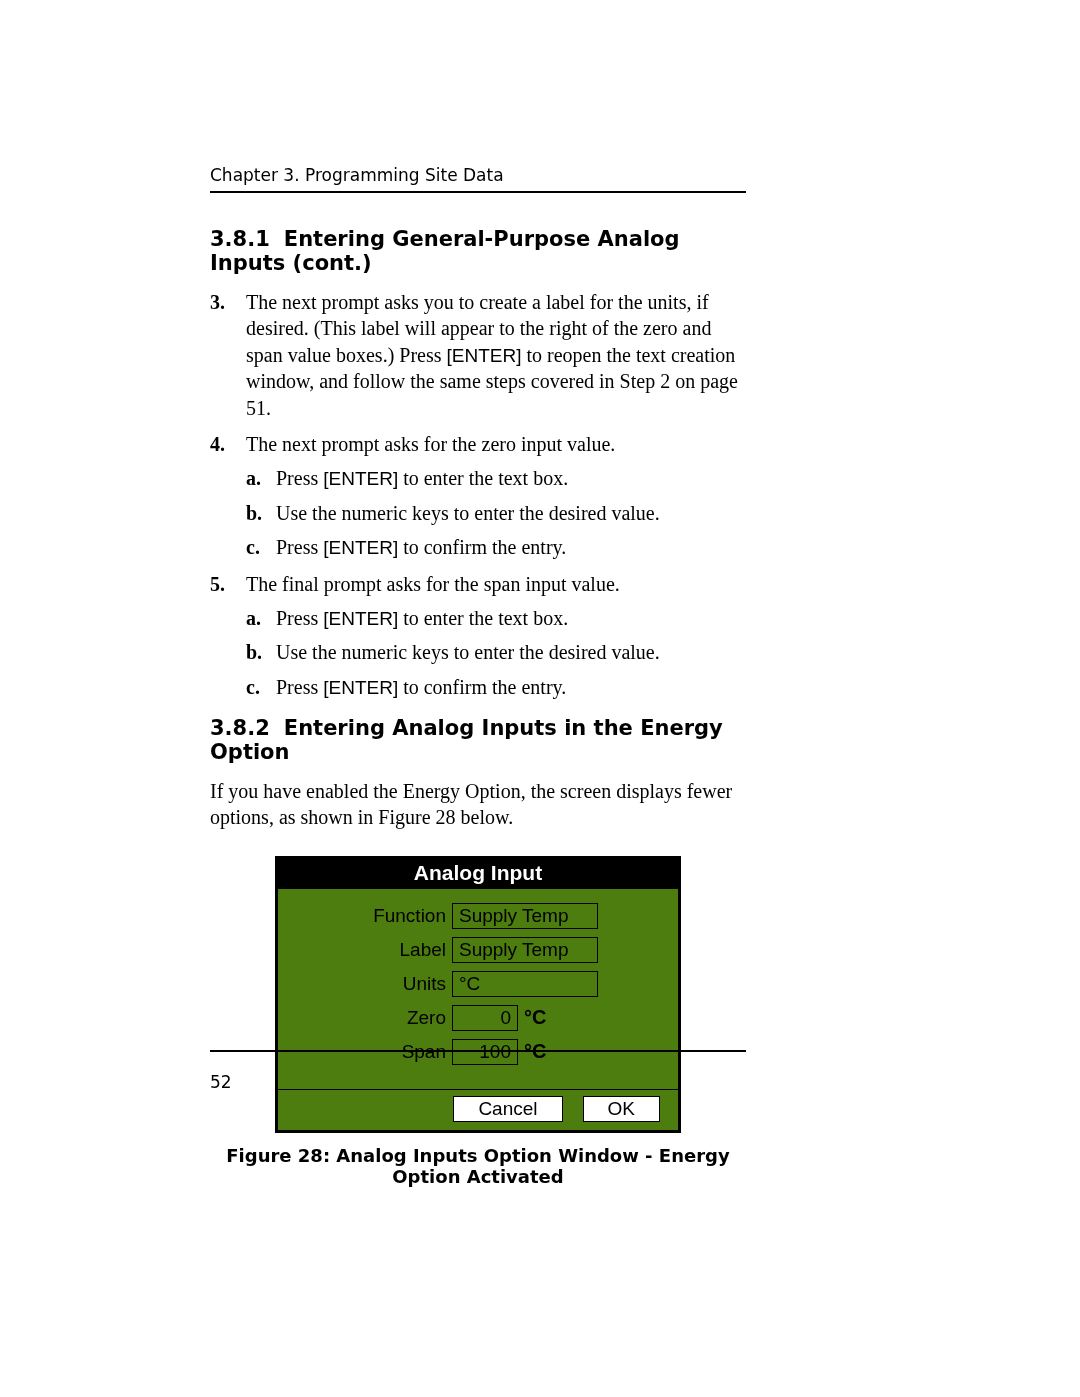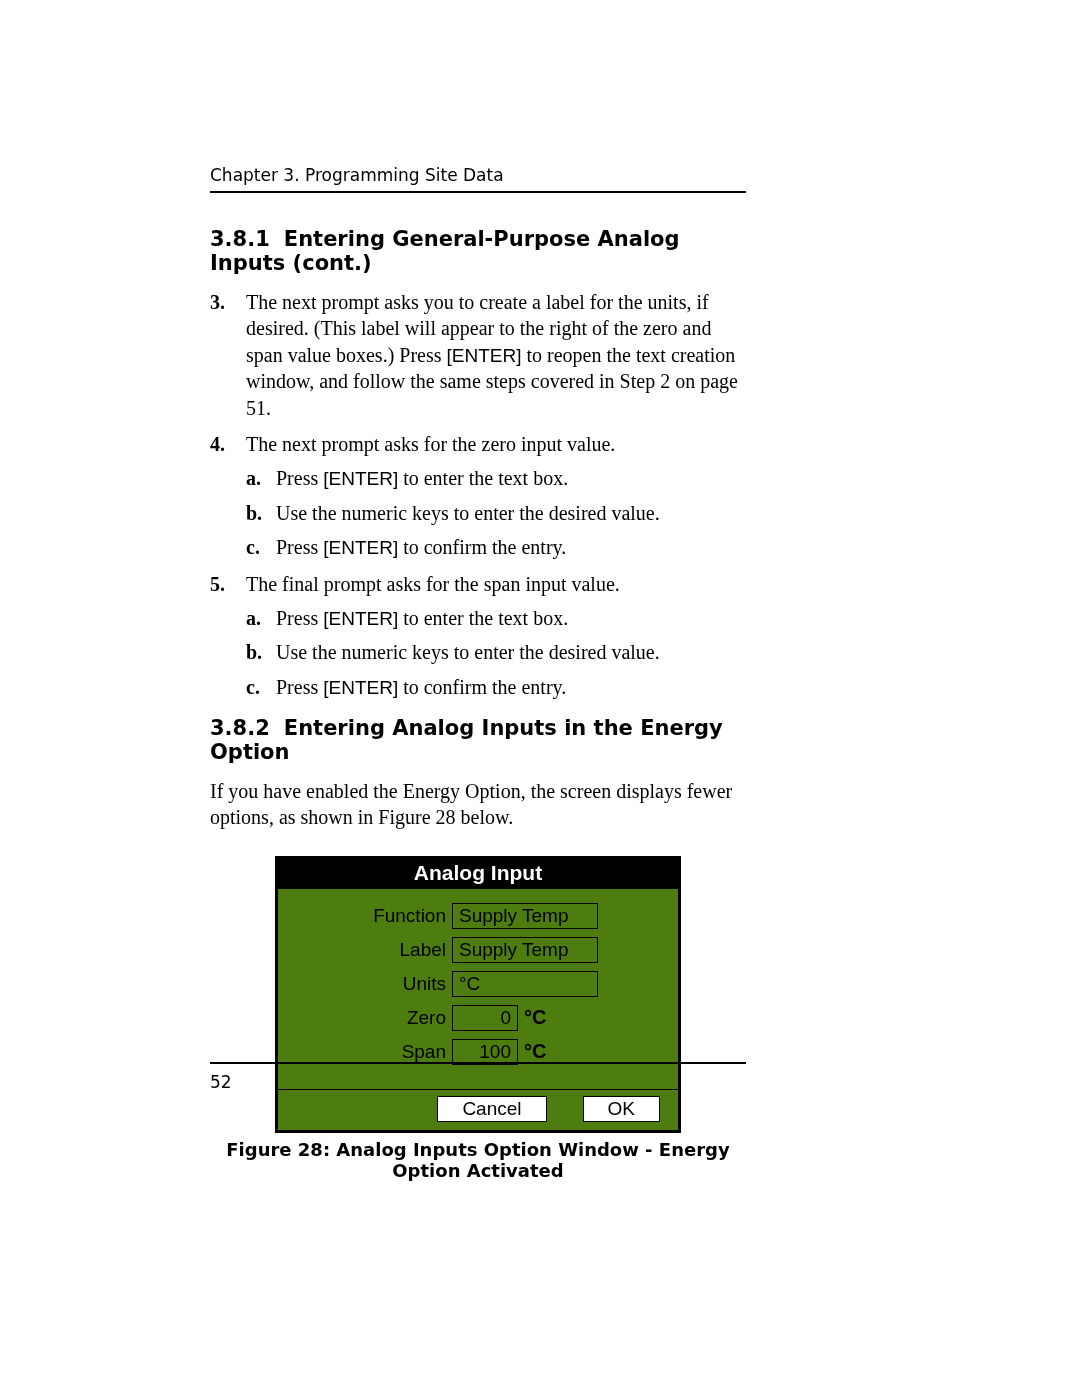--- a/index.html
+++ b/index.html
@@ -121,46 +121,46 @@
     padding: 0 6px;
     line-height: 24px;
     font-size: 19px;
   }
   .field-box.small { min-width: 52px; text-align: right; }
   .unit-suffix { margin-left: 6px; font-weight: 700; font-size: 20px; }
   .device-divider { border-top: 1.5px solid #000; margin: 10px 0 0 0; }
   .device-buttons {
     display: flex;
     justify-content: flex-end;
-    gap: 36px;
+    gap: 20px;
     padding: 6px 18px 8px 18px;
   }
   .dev-btn {
     border: 1.5px solid #000;
     padding: 0 24px;
     line-height: 24px;
     font-size: 19px;
     background: #fff;
   }
 
   .figure-caption {
     font-family: "Trebuchet MS", "DejaVu Sans", Arial, sans-serif;
     font-weight: 700;
     font-size: 18px;
     text-align: center;
-    margin-top: 6px;
+    margin-top: 12px;
   }
 
   .footer {
     position: absolute;
     left: 210px;
     right: 210px;
     bottom: 305px;
     border-top: 2px solid #000;
-    padding-top: 8px;
+    padding-top: 20px;
     font-family: "Trebuchet MS", "DejaVu Sans", Arial, sans-serif;
     font-size: 17px;
     display: flex;
     justify-content: space-between;
     gap: 48px;
   }
 </style>
 </head>
 <body>
 

